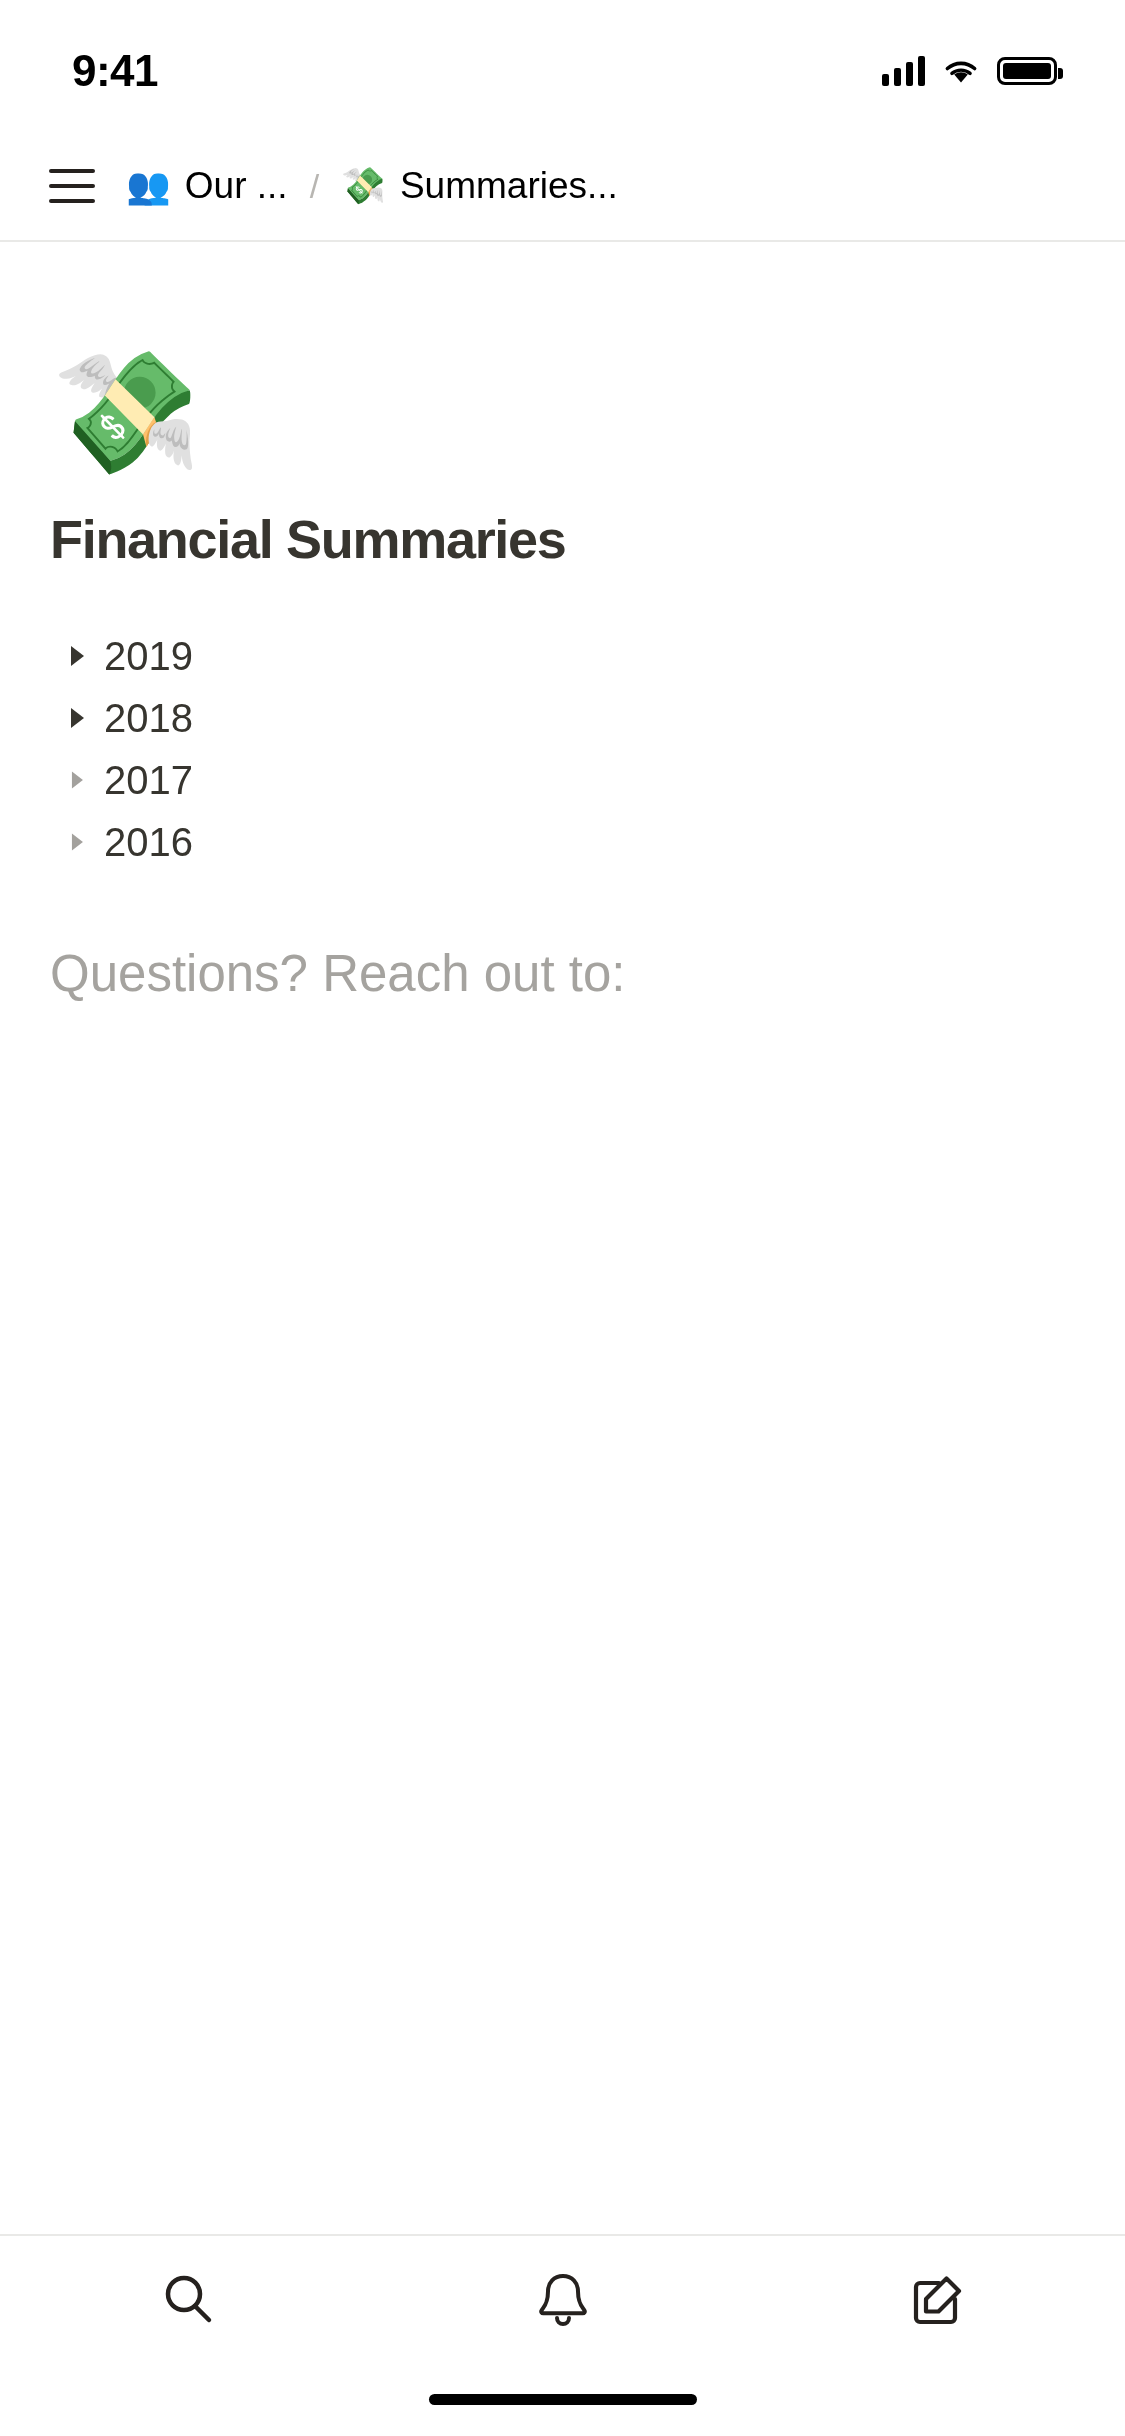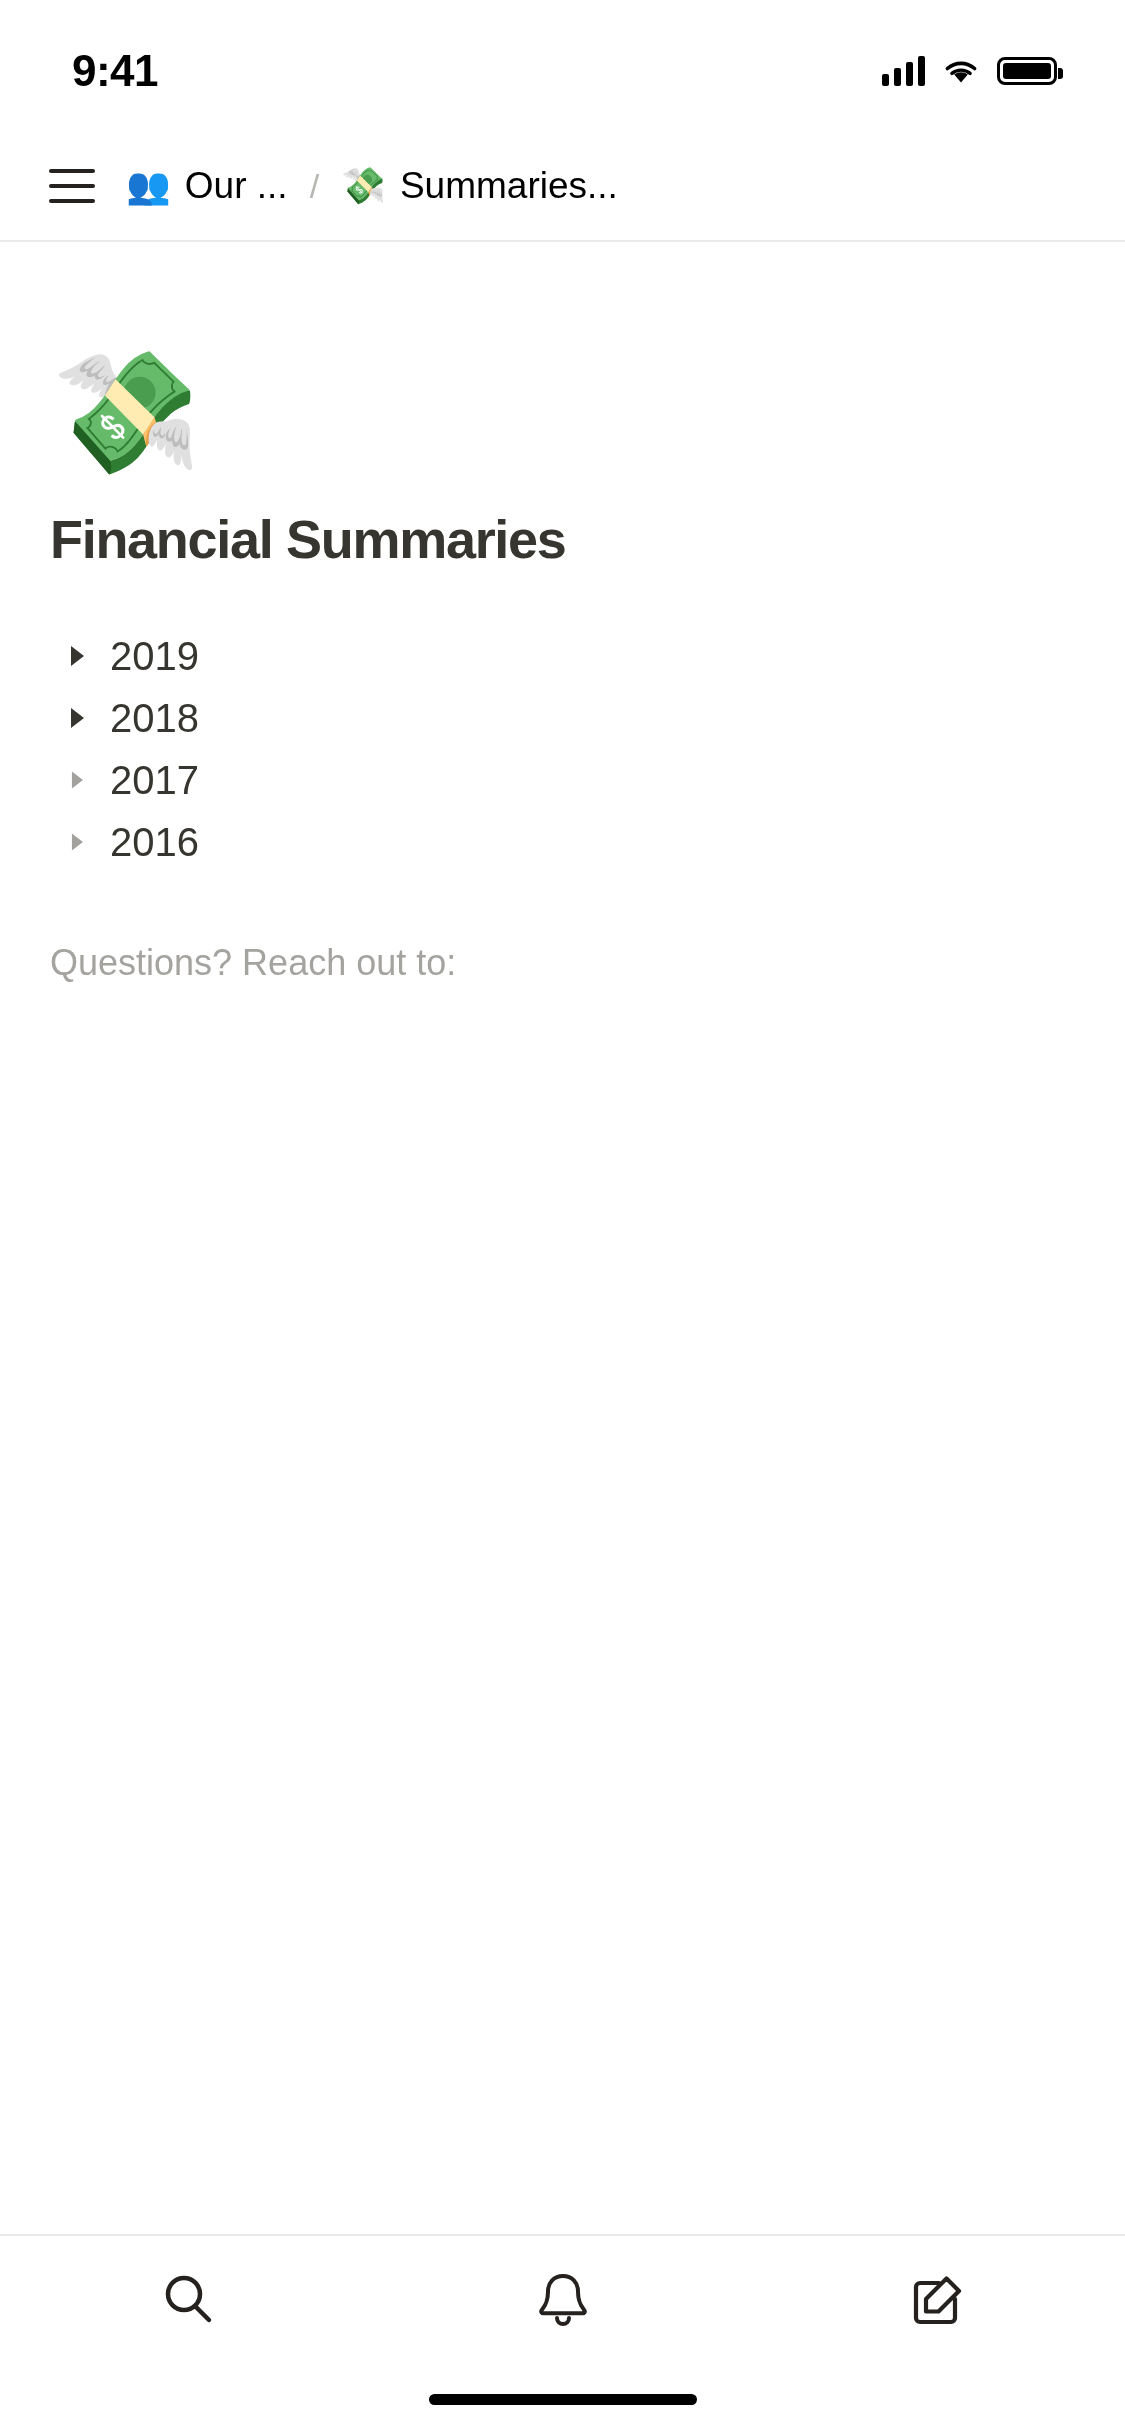--- a/index.html
+++ b/index.html
@@ -144,38 +144,38 @@
     color: #37352f;
     letter-spacing: -1.3px;
     line-height: 1.1;
     margin-bottom: 56px;
   }
   .toggle-list { margin-bottom: 0; }
   .toggle-row {
     display: flex;
     align-items: center;
     height: 62px;
-    gap: 6px;
+    gap: 0;
   }
   .toggle-arrow {
     width: 54px;
     display: flex;
     justify-content: center;
     align-items: center;
     font-size: 0;
   }
   .toggle-arrow svg { display:block; }
   .toggle-label {
     font-size: 40px;
     color: #37352f;
     line-height: 1;
   }
   .spacer-block { height: 64px; }
   .para {
-    font-size: 36px;
+    font-size: 51px;
     color: #a5a39f;
     line-height: 1.45;
   }
 
   
   .tabbar {
     flex: 0 0 128px;
     height: 128px;
     border-top: 2px solid #e9e9e7;
     display: flex;

